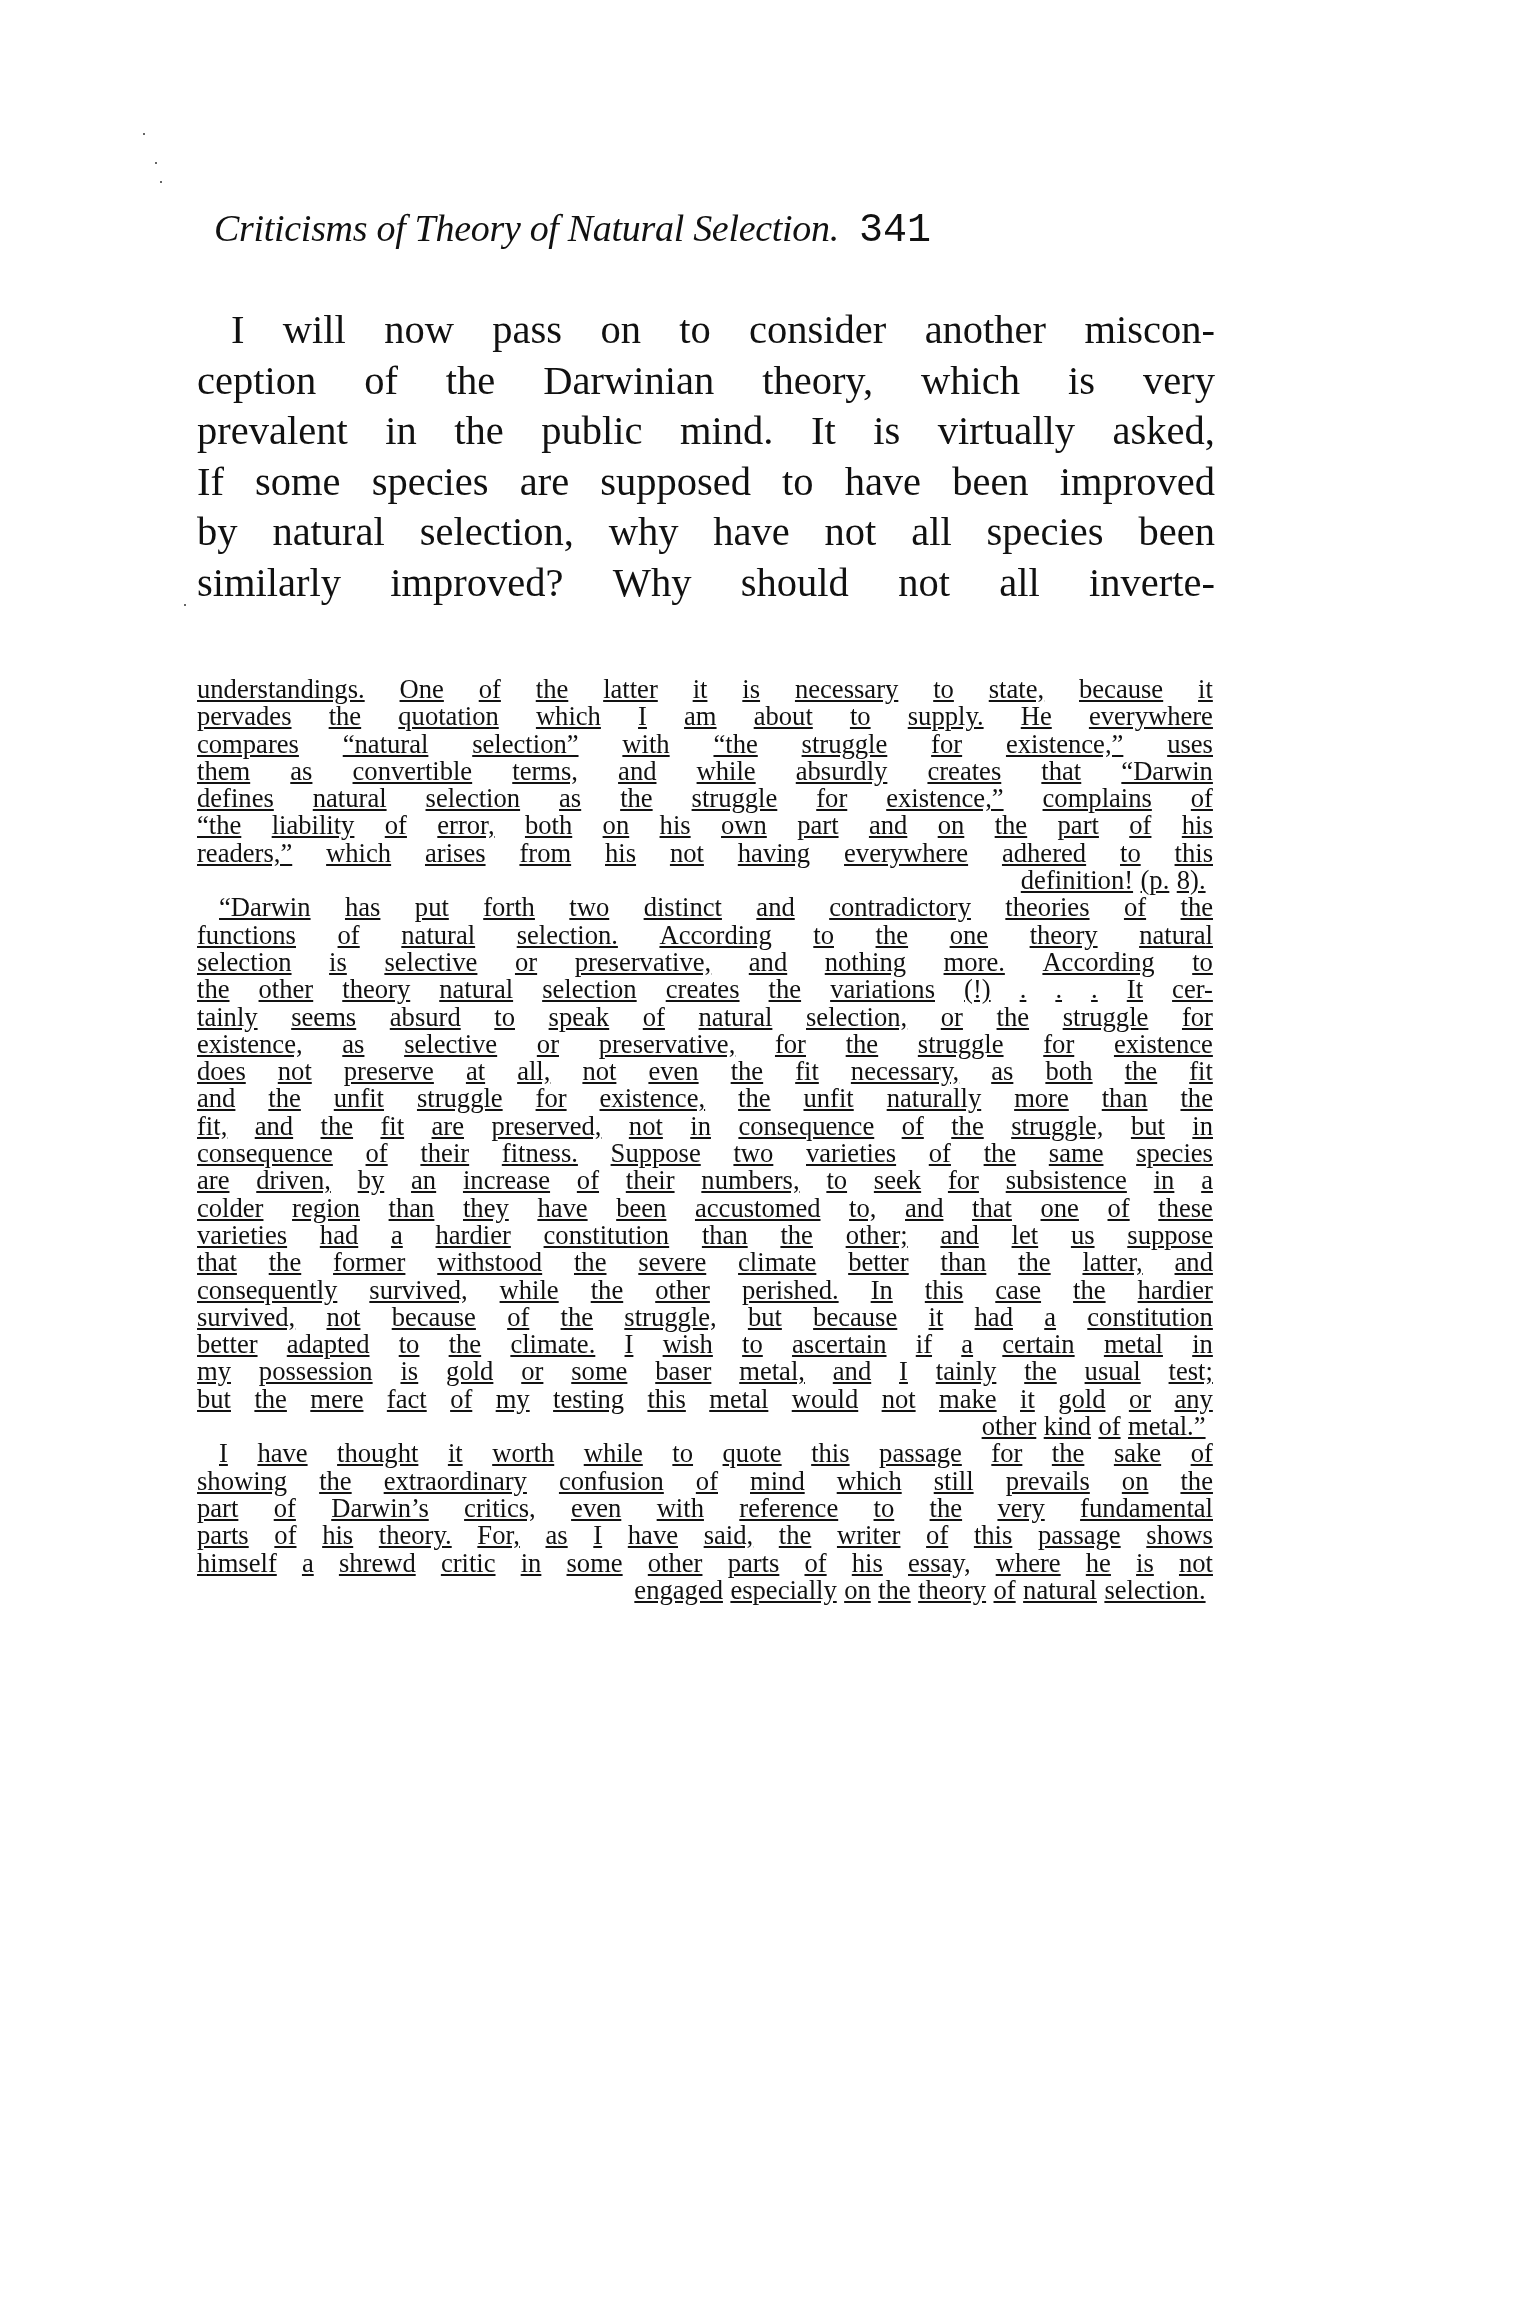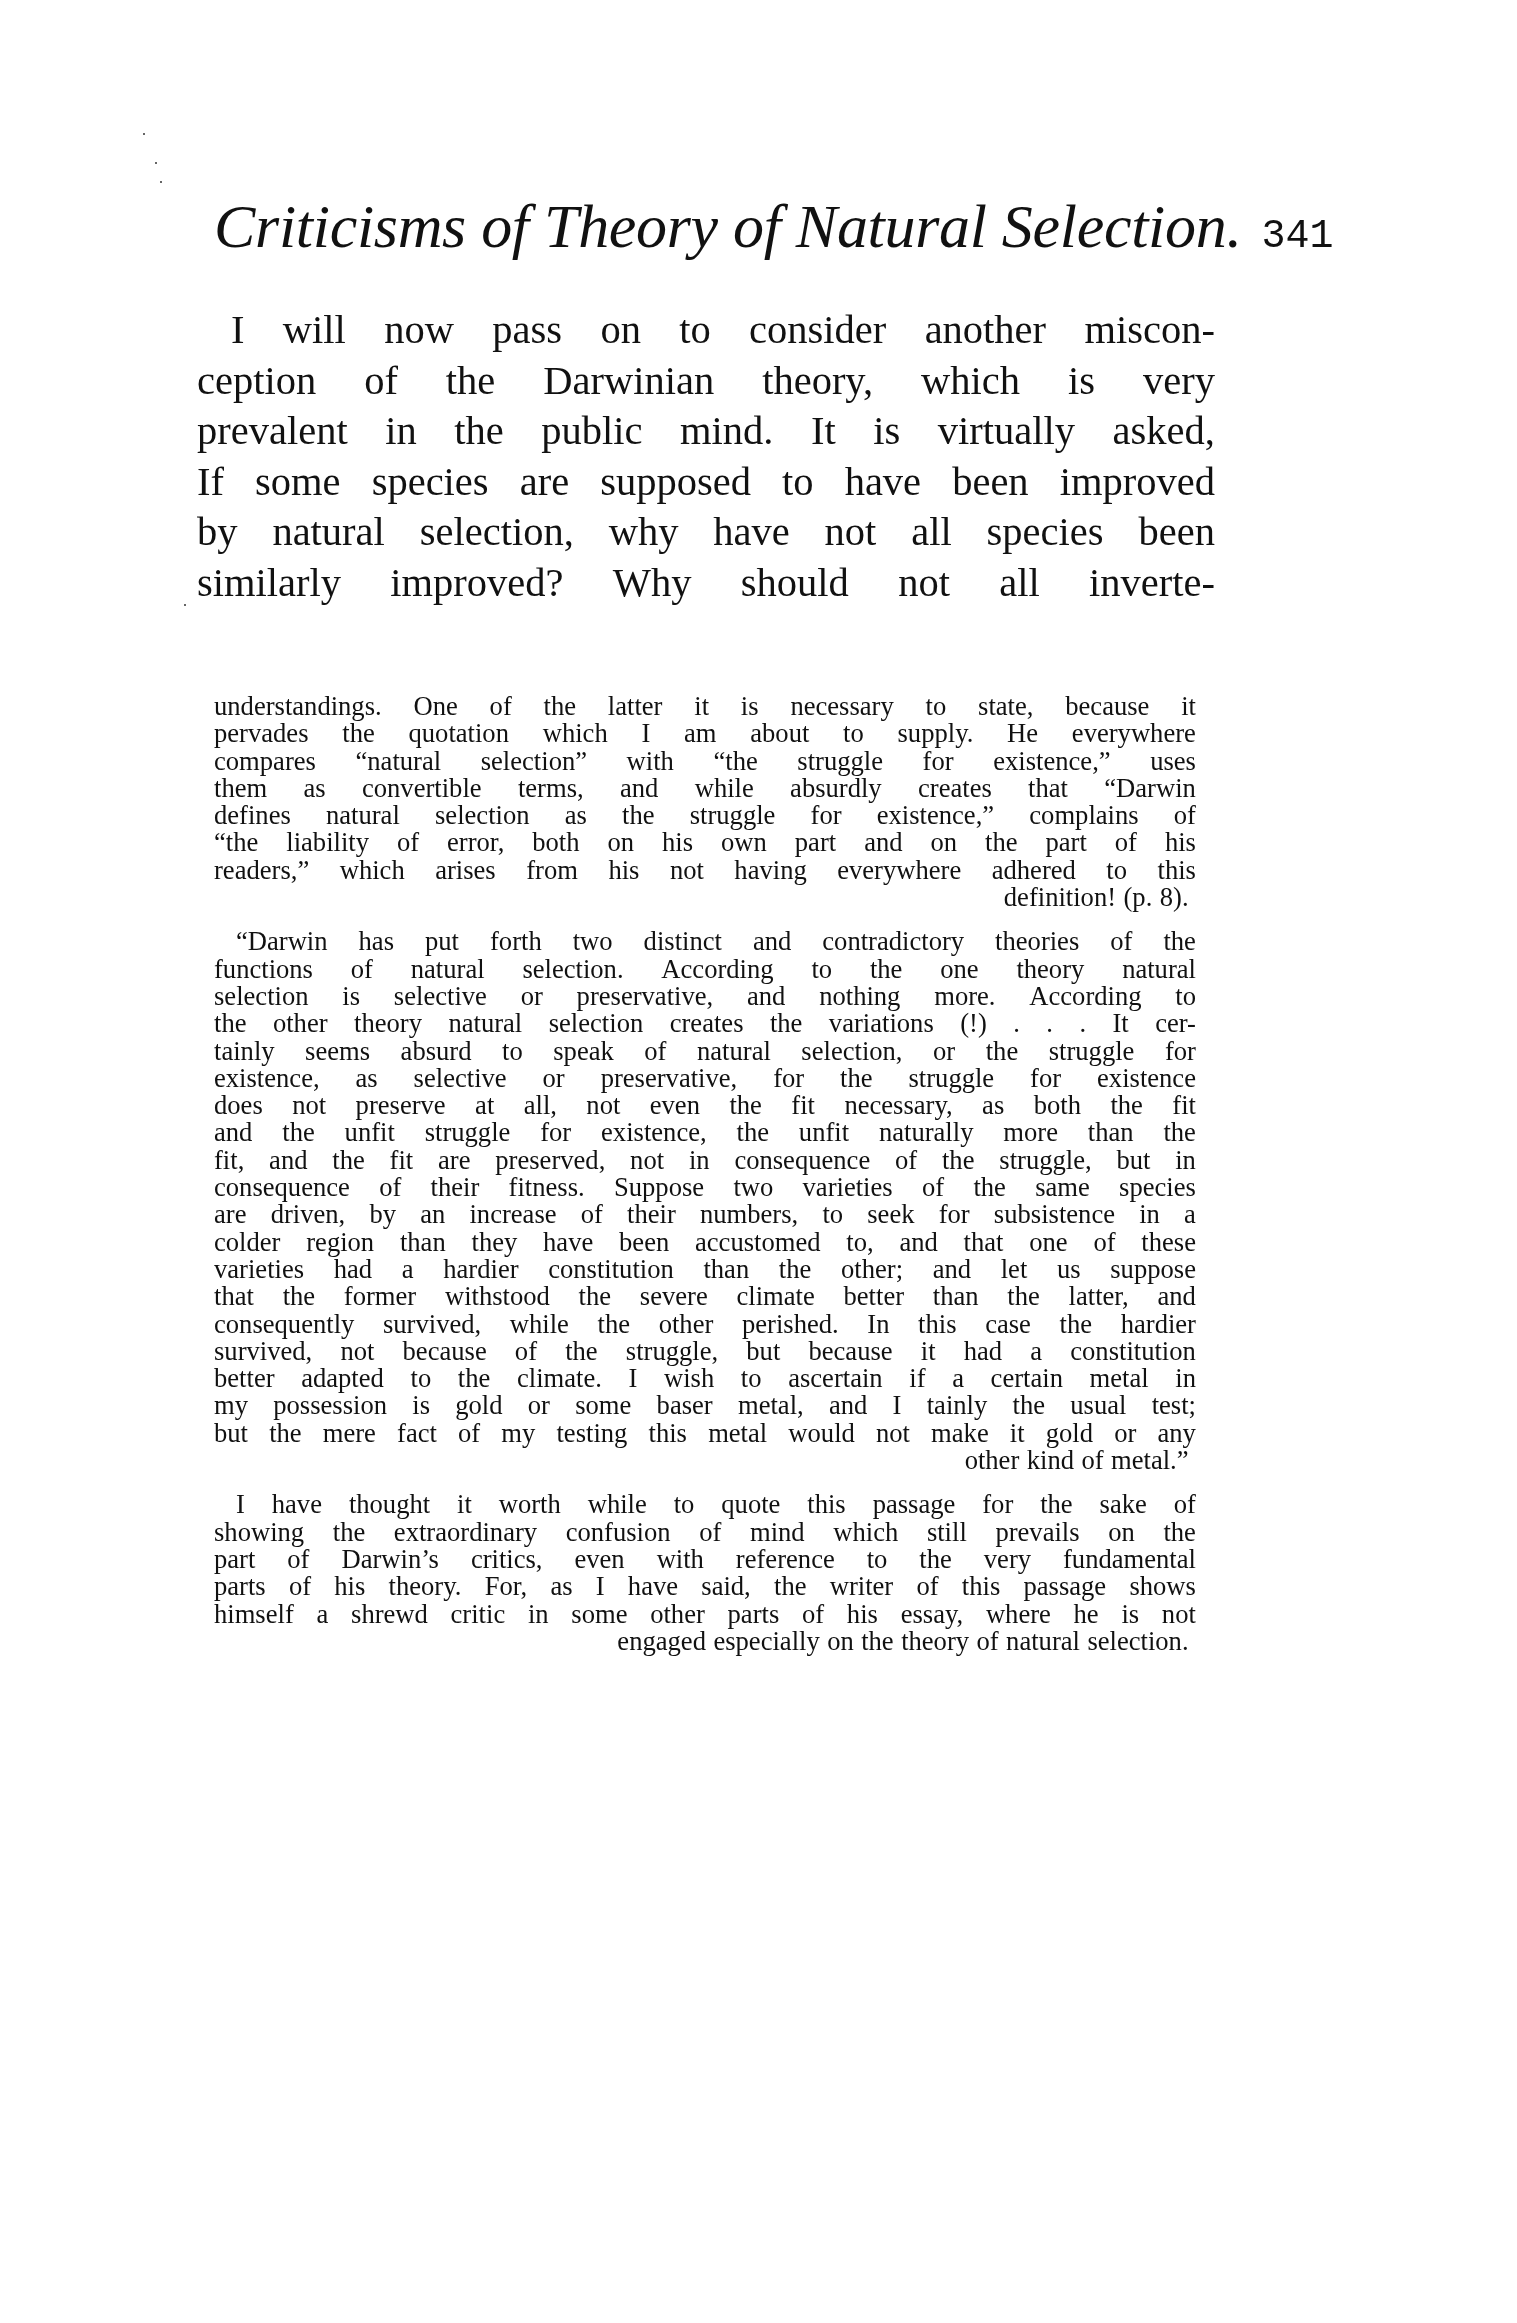--- a/index.html
+++ b/index.html
@@ -3,33 +3,33 @@
 <meta charset="utf-8">
 <style>
   html, body { margin: 0; padding: 0; background: #ffffff; }
   body { width: 1517px; height: 2323px; position: relative; overflow: hidden; color: #111; }
   .page { position: absolute; left: 0; top: 0; width: 1517px; height: 2323px; }
   .running-head {
     position: absolute; left: 214px; top: 196px; width: 1000px;
     font-family: "DejaVu Serif", "Liberation Serif", serif;
     font-size: 43px; line-height: 60px; white-space: nowrap;
   }
-  .running-head .title { font-style: italic; font-family: "Liberation Serif", serif; font-size: 62px; letter-spacing: -0.3px; }
+  .running-head .title { font-style: italic; font-family: "Liberation Serif", serif; font-size: 38px; letter-spacing: -0.3px; }
   .running-head .folio { font-family: Liberation Mono, monospace; font-size: 40px; margin-left: 20px; }
   .main-text {
     position: absolute; left: 197px; top: 305px; width: 1018px;
     font-family: "Liberation Serif", serif; font-size: 40.5px; line-height: 50.6px;
   }
   .main-text .line, .note .line { display: block; text-align: justify; text-align-last: justify; white-space: nowrap; }
   .indent-big { padding-left: 34px; }
   .notes {
     position: absolute; left: 197px; top: 676px; width: 1016px;
     font-family: "Liberation Serif", serif; font-size: 26.6px; line-height: 27.3px;
   }
-  .notes .para { display: block; margin: 17px; }
+  .notes .para { display: block; margin: 0; text-decoration: underline; }
   .notes .para + .para { margin-top: 0; }
   .indent-small { padding-left: 22px; }
   .notes .line { display: flex; justify-content: space-between; }
   .notes .line.last { justify-content: flex-end; }
   .notes .line.last span { margin-right: 0.28em; }
   .main-text .line { display: flex; justify-content: space-between; }
   .spec { position: absolute; width: 2px; height: 2px; background: #333; border-radius: 1px; }
 </style>
 </head>
 <body>

